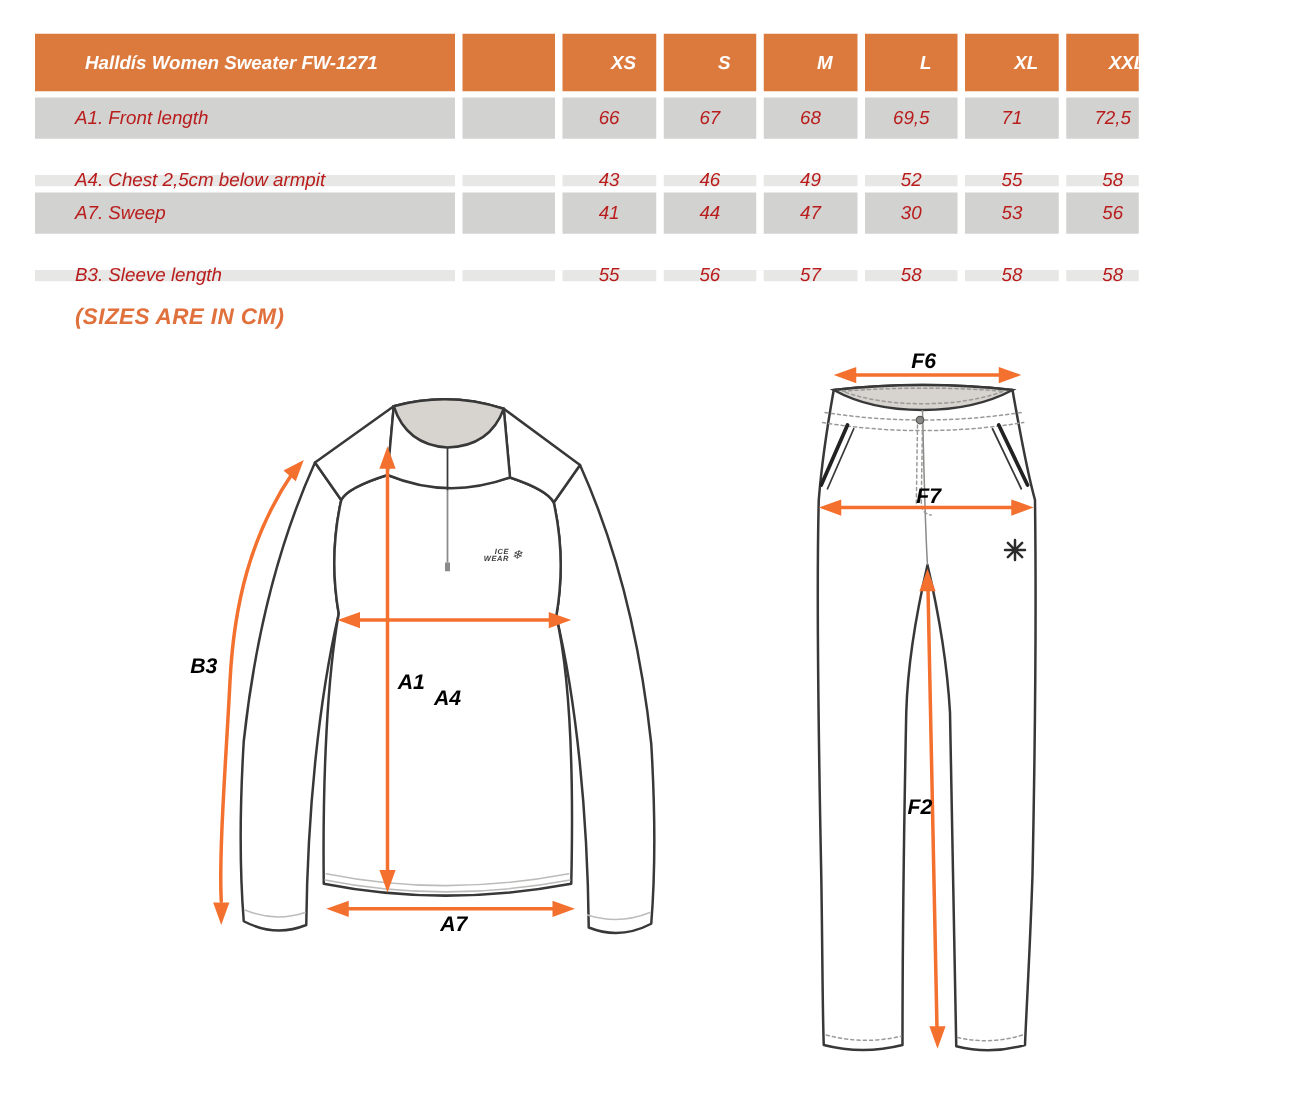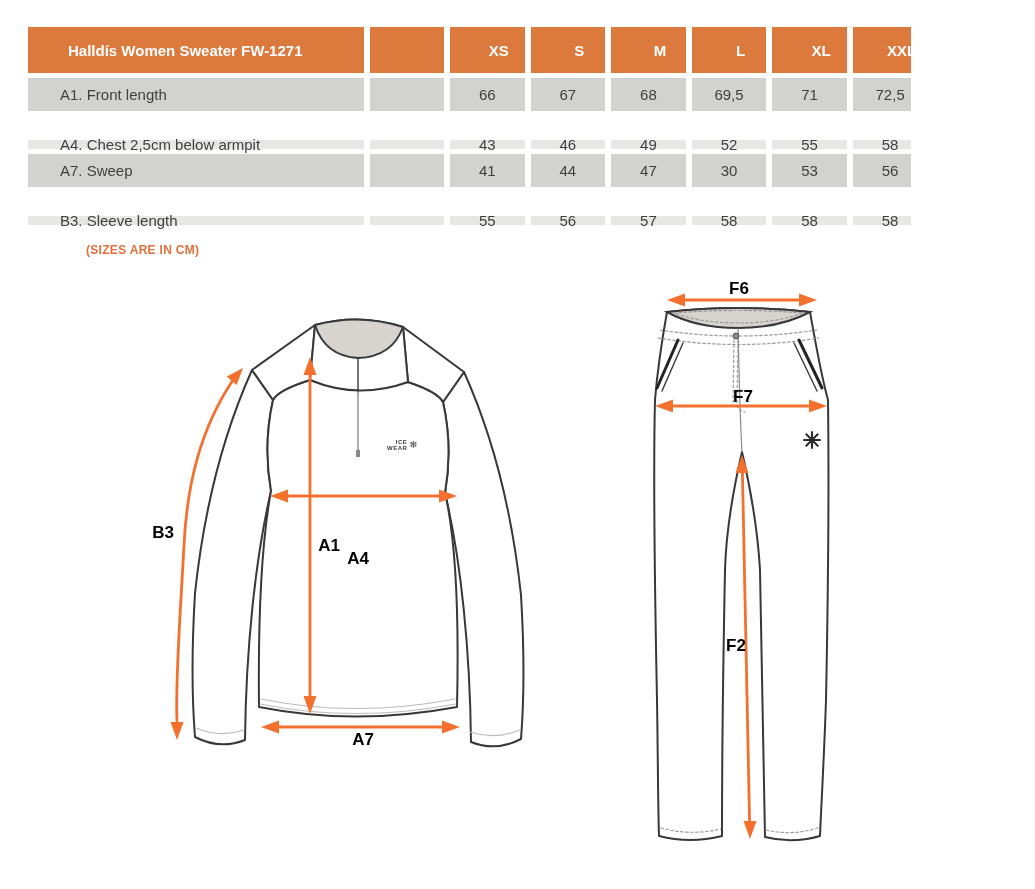--- a/index.html
+++ b/index.html
@@ -1,32 +1,32 @@
 <!DOCTYPE html>
 <html><head>
 <meta charset="utf-8">
 <style>
   html,body{margin:0;padding:0;background:#ffffff;}
   .page{position:relative;width:911px;height:889px;background:#ffffff;
-        font-family:"Liberation Sans",sans-serif;overflow:hidden;}
+        font-family:"Liberation Sans",sans-serif;overflow:hidden;font-style:italic;}
 
   
   .size-table{position:absolute;left:28px;top:27px;width:980px;
     display:grid;grid-template-columns:336px 74px repeat(7,1fr);
     grid-template-rows:46px repeat(4,33px);column-gap:6px;row-gap:5px;}
-  .cell{display:flex;align-items:center;font-size:15px;color:#404040;}
+  .cell{display:flex;align-items:center;font-size:15px;color:#b91c1c;}
   .cell.center{justify-content:center;}
   .hd{background:#DC7A3E;color:#ffffff;font-weight:bold;padding-left:23px;}
   .hd.title{padding-left:40px;}
   .dark{background:#D2D2D0;}
   .light{background:#E7E7E5;margin-top:24px;}
   .row-label{padding-left:32px;}
 
-  .note{position:absolute;left:86px;top:243px;color:#E0703C;
-        font-size:12px;font-weight:bold;letter-spacing:.3px;}
+  .note{position:absolute;left:60px;top:243px;color:#E0703C;
+        font-size:18px;font-weight:bold;letter-spacing:.3px;}
 
   
   .sweater-svg{position:absolute;left:130px;top:300px;}
   .pants-svg{position:absolute;left:640px;top:280px;}
 
   .dim-label{position:absolute;transform:translate(-50%,-50%);
              color:#000000;font-size:17px;font-weight:bold;}
   .lbl-b3{left:163px;top:533px;}
   .lbl-a4{left:358px;top:511px;margin-top:48px;}
   .lbl-a1{left:329px;top:546px;}

